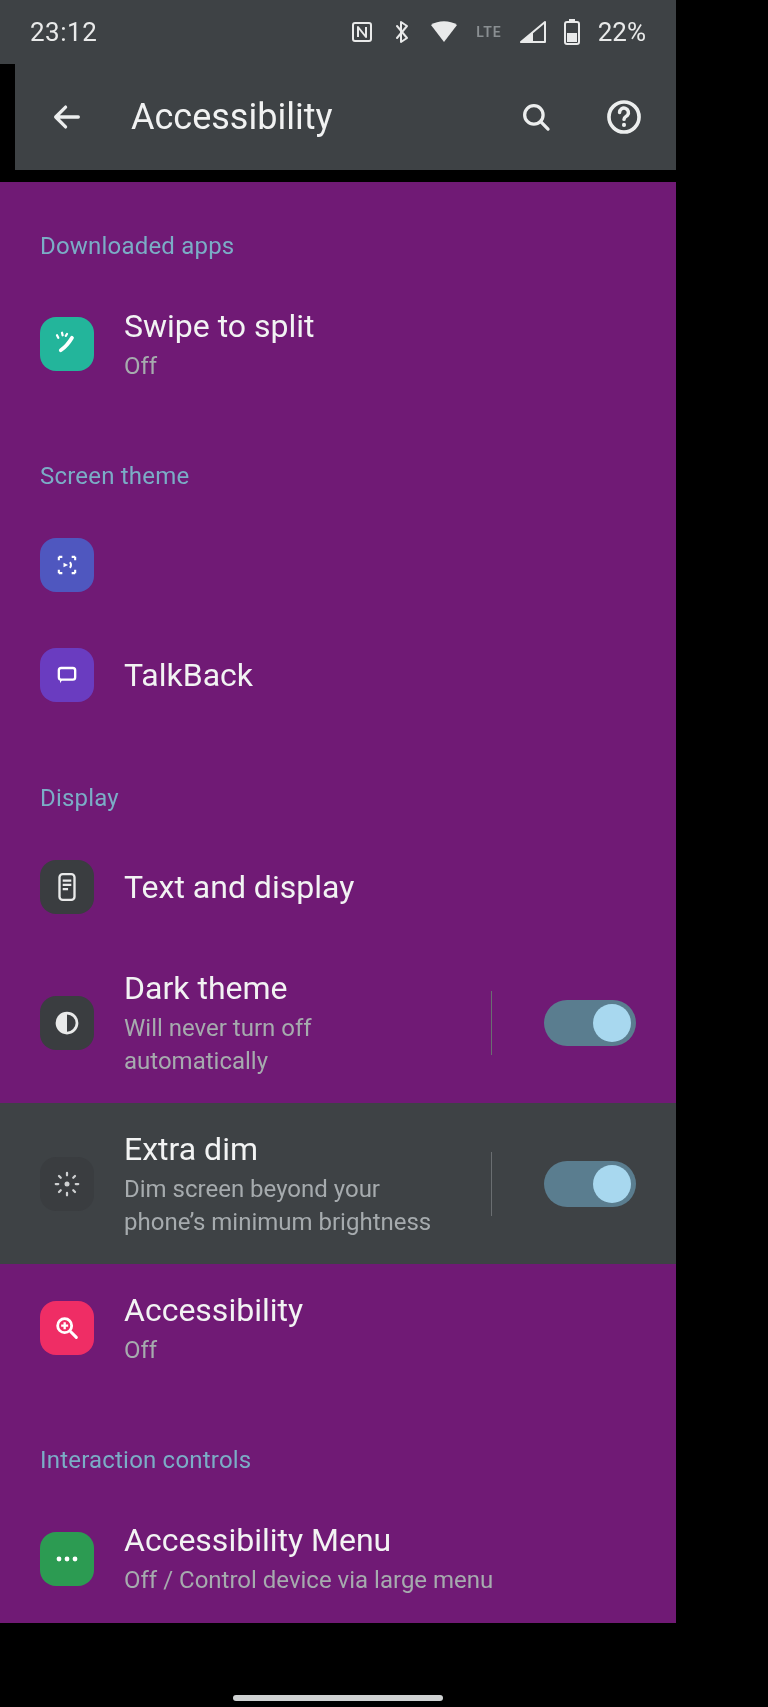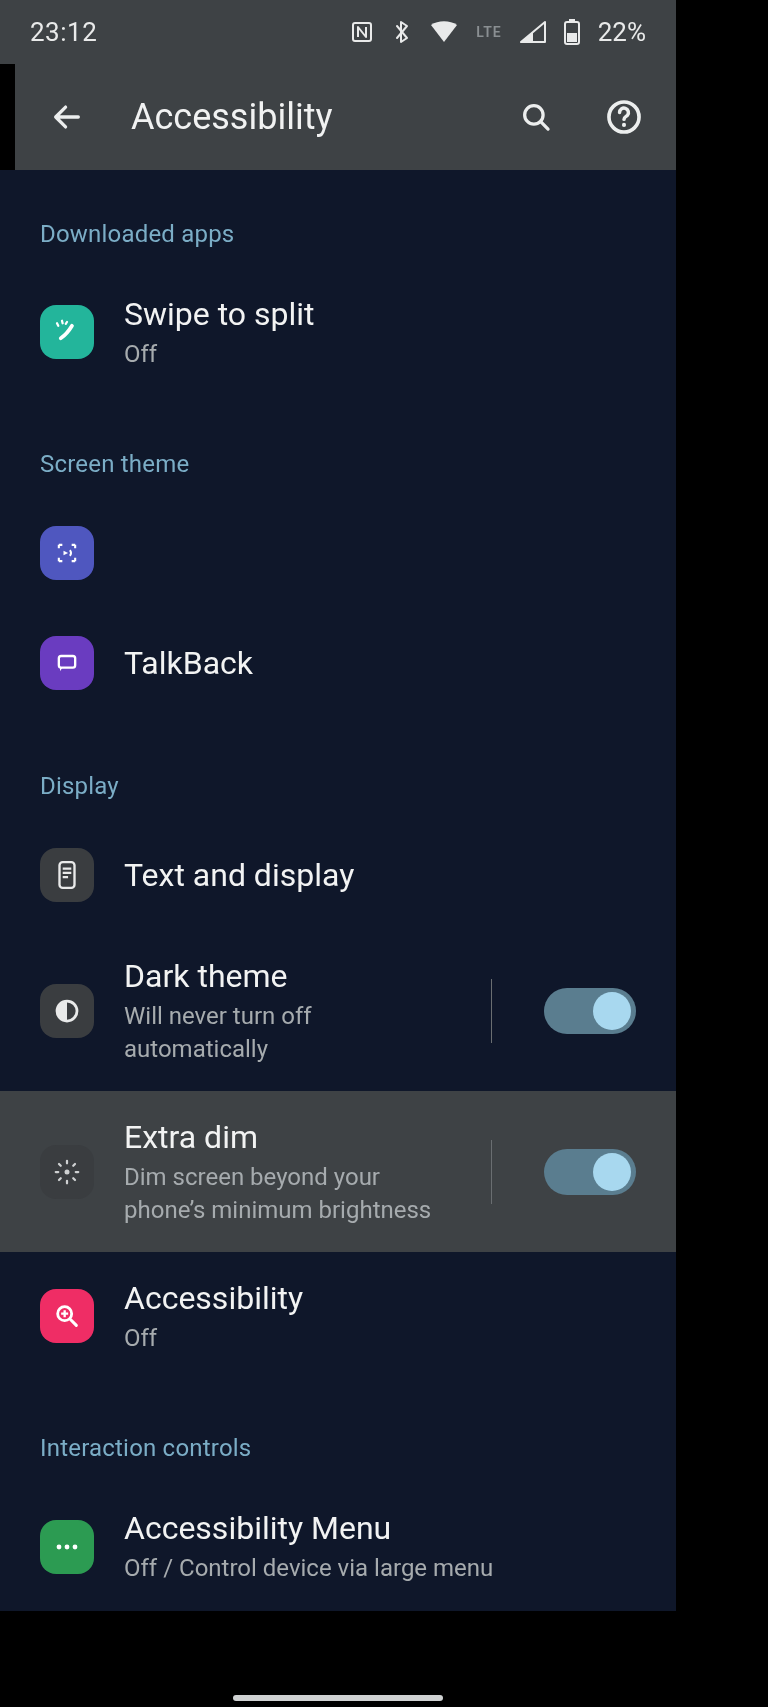--- a/index.html
+++ b/index.html
@@ -9,21 +9,21 @@
     .status-time { font-size:26px; color:#e9eaea; letter-spacing:0.5px; }
     .status-right { display:flex; align-items:center; gap:18px;text-align:right; }
     .status-icon { color:#e9eaea; }
     .lte { font-size:14px; font-weight:600; color:#8a8f92; letter-spacing:1px; }
     .battery-pct { font-size:26px; color:#e9eaea; }
     
     .app-bar { height:106px; background:#3e4245; display:flex; align-items:center; padding:0 28px; gap:40px;margin-left:15px; }
     .app-bar .title { font-size:36px; color:#f1f2f2; flex:1; }
     .icon-btn { width:48px; height:48px; display:flex; align-items:center; justify-content:center; color:#eceeee; }
     
-    .content { background:#0f172a; }
+    .content { background:#701a75;margin-top:12px; }
     .section-header { color:#7badc6; font-size:24px; padding:54px 40px 20px; letter-spacing:0.2px; }
     .section-header.first { padding-top:50px; }
     .row { display:flex; align-items:center; padding:26px 40px; gap:30px; min-height:110px; }
     .row.highlight { background:#3e4245; }
     .row .icon-wrap { width:54px; height:54px; border-radius:16px; display:flex; align-items:center; justify-content:center; flex-shrink:0; }
     .row .texts { flex:1; display:flex; flex-direction:column; gap:4px; min-width:0; padding-right:10px; }
     .row .primary { font-size:32px; color:#f2f3f3; line-height:1.25; }
     .row .secondary { font-size:24px; color:#a6abae; line-height:1.35; }
     .vdiv { width:1px; height:64px; background:#6a6e71; margin:0 22px 0 4px; }
     

